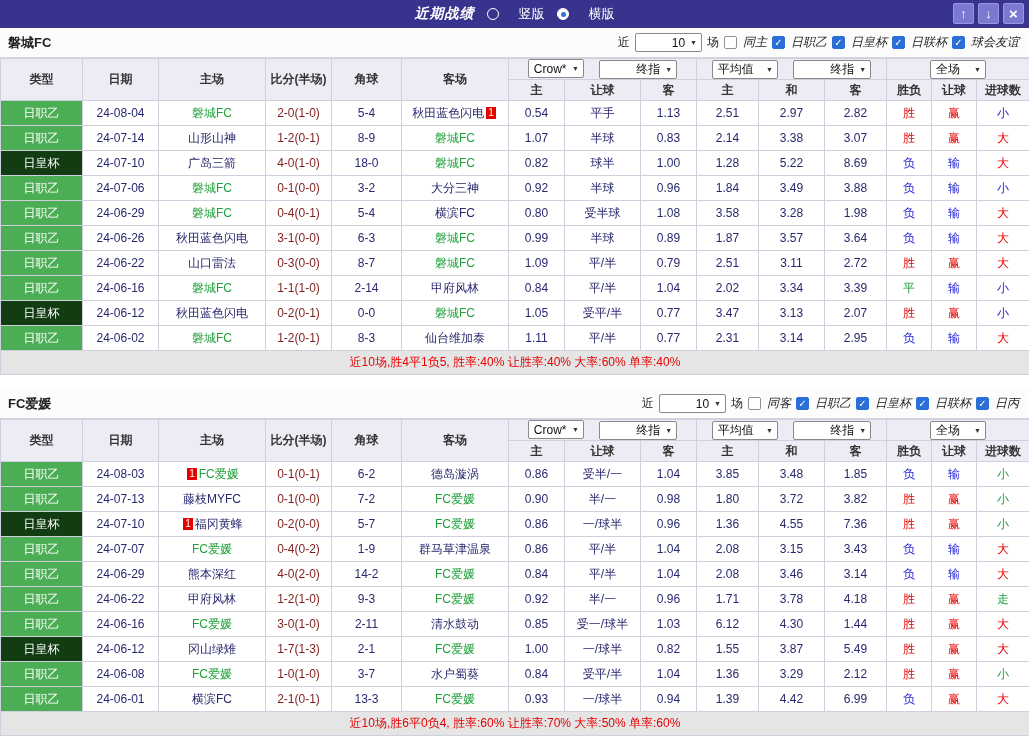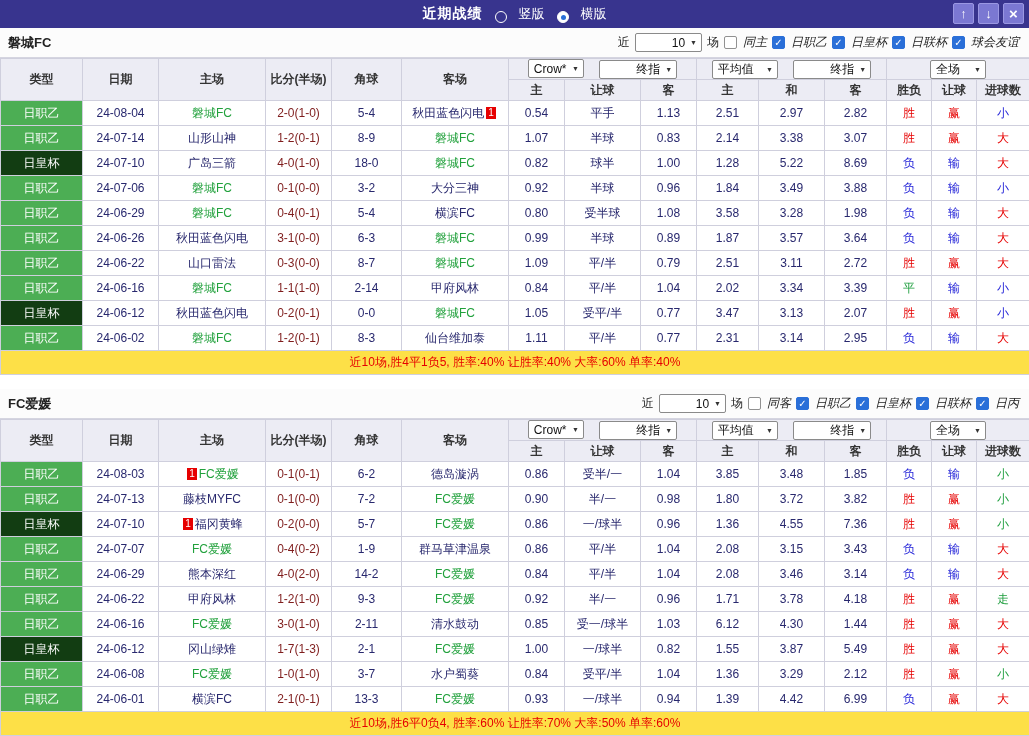--- a/index.html
+++ b/index.html
@@ -4,22 +4,22 @@
 <style>
   * { box-sizing: border-box; }
   html,body { margin:0; padding:0; }
   body {
     width:1029px; height:736px; overflow:hidden; background:#fff;
     font-family:"Liberation Sans","DejaVu Sans",sans-serif;
   }
   
   .titlebar { height:28px; background:#38348e; display:flex; align-items:center; position:relative; color:#fff; }
   .titlebar-center { margin:0 auto; display:flex; align-items:center; gap:12px; font-size:13px; }
-  .title { font-weight:bold; font-size:14px; letter-spacing:1px; }
-  .radio-opt { display:inline-flex; align-items:flex-end; gap:12px; cursor:pointer; }
+  .title { font-weight:bold; font-size:14px; letter-spacing:1px;font-style:italic; }
+  .radio-opt { display:inline-flex; align-items:center; gap:20px; cursor:pointer; }
   .radio { width:12px; height:12px; border:1px solid #fff; border-radius:50%; background:transparent; position:relative; display:inline-block; }
   .radio.checked { background:#fff; }
   .radio.checked::after { content:""; position:absolute; left:3px; top:3px; width:5px; height:5px; border-radius:50%; background:#2a6fd8; }
   .titlebar-buttons { position:absolute; right:5px; top:3px; display:flex; gap:4px; }
   .win-btn { width:21px; height:21px; background:#7b78d2; border:1px solid #9a97e2; color:#fff;
     display:inline-flex; align-items:center; justify-content:center; font-size:13px; cursor:pointer; border-radius:2px; }
   .win-btn.close { font-size:15px; font-weight:bold; }
   
   .section + .section { margin-top:14px; }
   .section-bar { height:30px; display:flex; align-items:center; justify-content:space-between;
@@ -42,21 +42,21 @@
   thead th { background:#ececf4; color:#333; font-weight:bold; height:21px; }
   .group-th .select { margin:0 6px; font-weight:normal; }
   tbody td { height:25px; color:#28286e; background:#fff; }
   td.score { color:#7f1d1d; }
   td.type-green { background:#4cae54; color:#fff; }
   td.type-dark  { background:#123d12; color:#fff; }
   .focal { color:#21a13c; }
   .res-red { color:#e60000; } .res-blue { color:#2424d8; } .res-green { color:#1e9e3e; }
   .badge { display:inline-block; background:#e60000; color:#fff; font-size:10px; line-height:12px;
     height:12px; padding:0 2px; margin:0 2px; vertical-align:1px; }
-  td.summary { color:#e60000; height:24px; background:#fde047; }
+  td.summary { color:#e60000; height:24px; background:#e5e5e5; }
 </style>
 </head>
 <body>
 
 <div class="titlebar">
   <div class="titlebar-center">
     <span class="title">近期战绩</span>
     <label class="radio-opt">
       <span class="radio"></span>
       <span>竖版</span>

